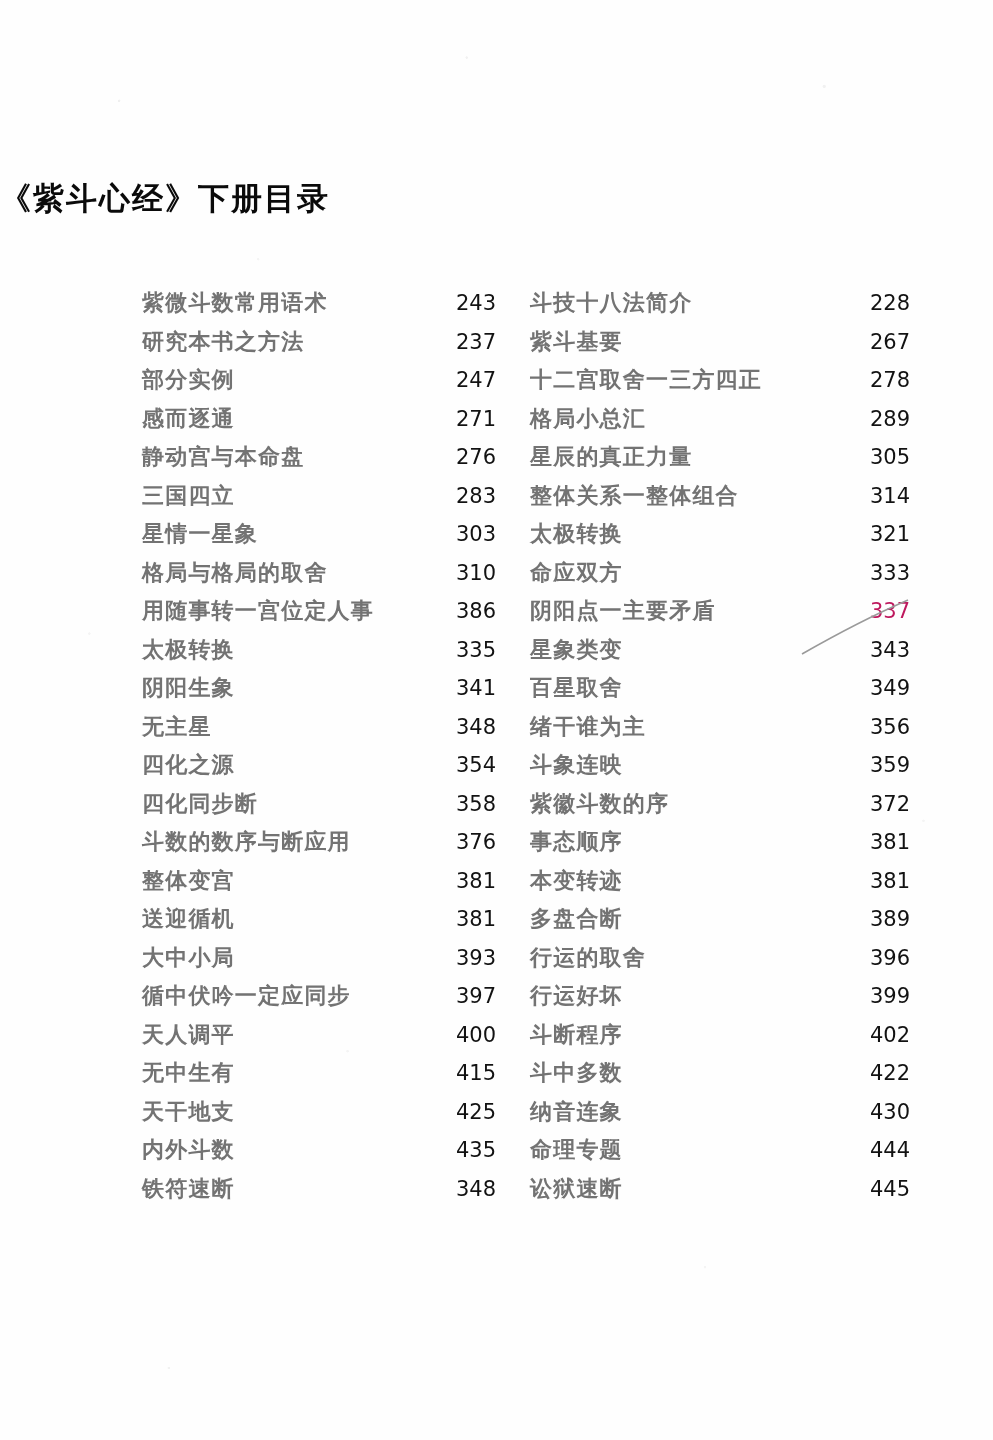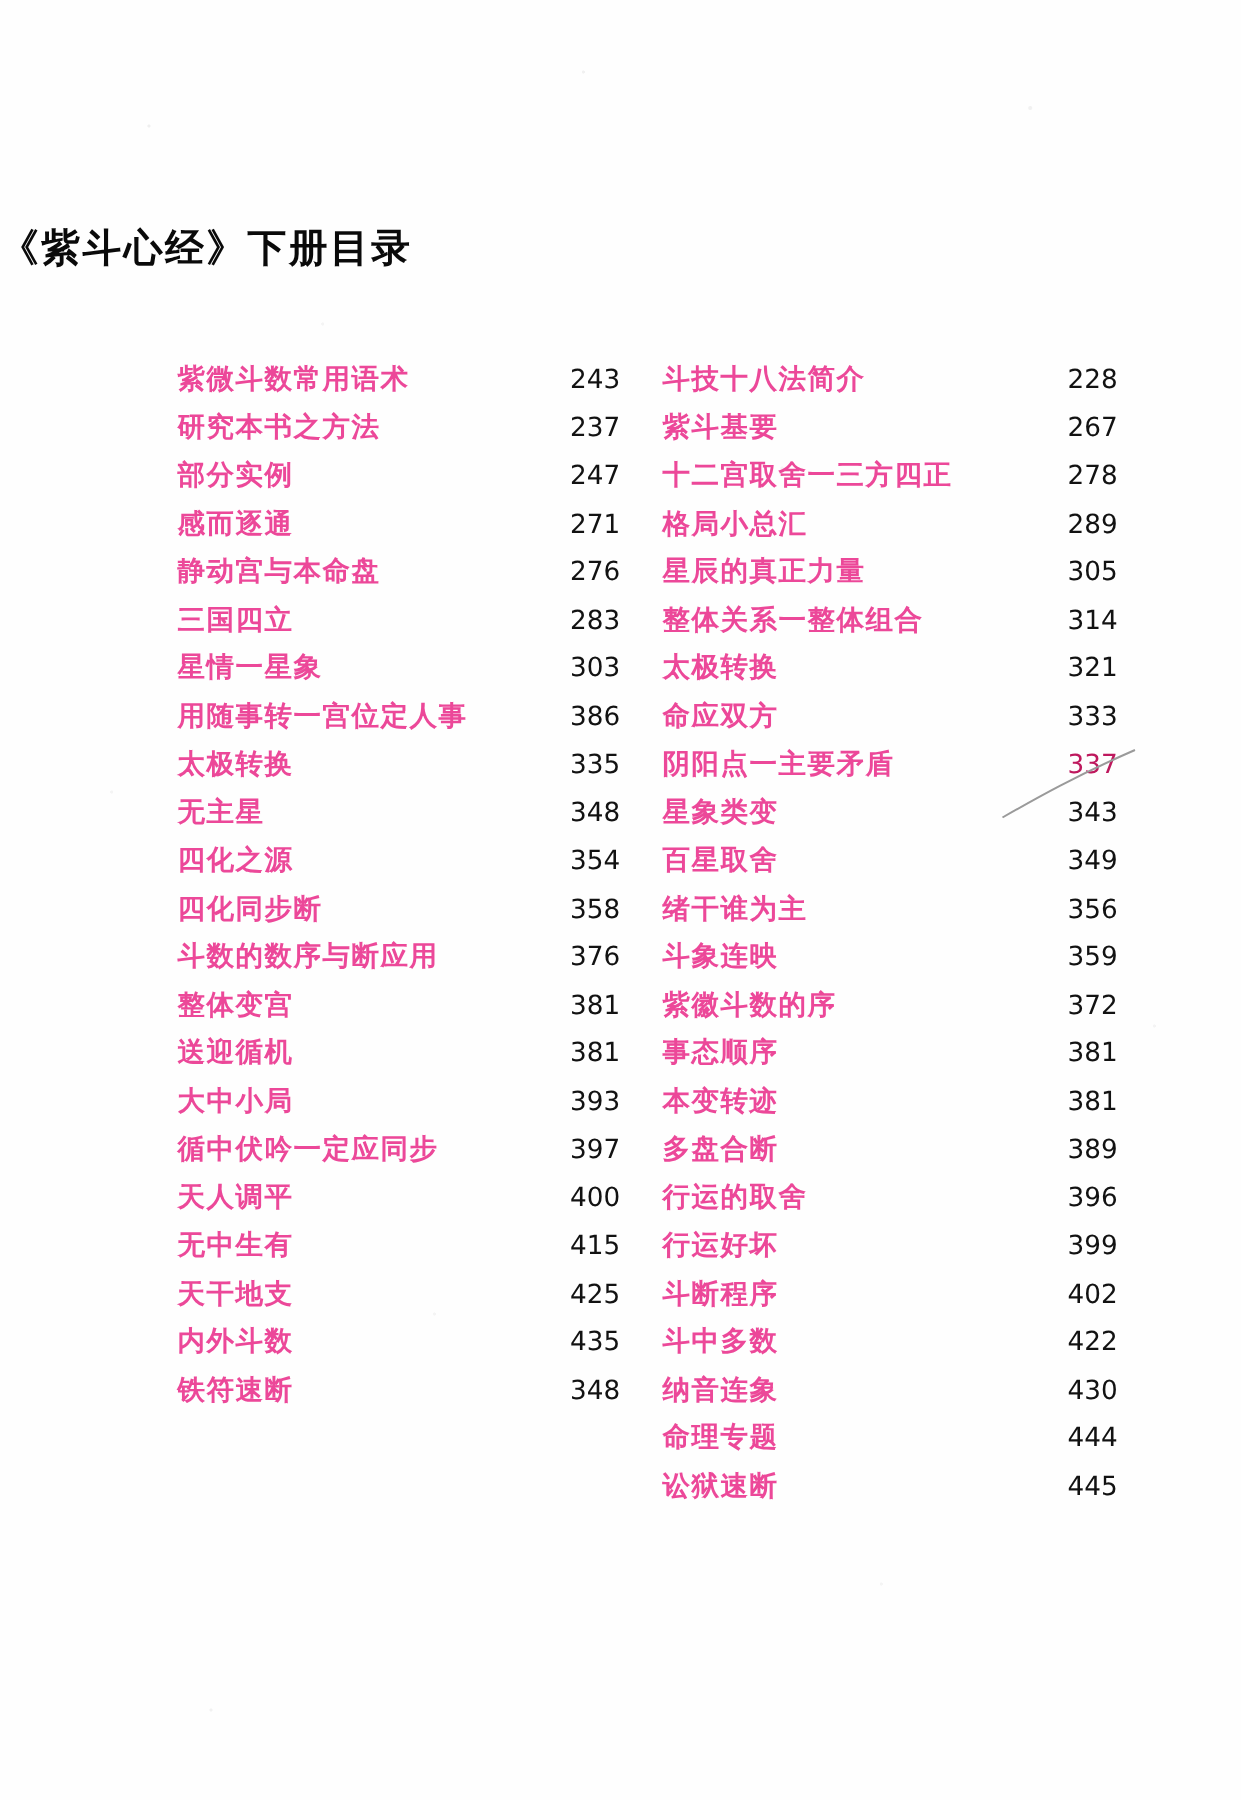--- a/index.html
+++ b/index.html
@@ -68,32 +68,32 @@
     display: flex;
     flex-direction: row;
     align-items: baseline;
     height: 38.5px;
   }
   .entry-title {
     font-size: 22px;
     font-weight: bold;
     letter-spacing: 1.2px;
     white-space: nowrap;
-    color: #ec4899;
+    color: #737373;
   }
   .entry-page {
     margin-left: auto;
     font-size: 21px;
     font-weight: normal;
     color: #121212;
     font-family: "DejaVu Sans", "Liberation Sans", sans-serif;
   }
   .col-left .entry-page { width: 56px; text-align: left; padding-left: 0; }
   .col-left .spacer { flex: 1; }
-  .col-right .entry-page { width: 56px; }
+  .col-right .entry-page { width: 56px; text-align: right; }
   .col-right .spacer { flex: 1; }
   
   .ink-stroke {
     position: absolute;
     left: 800px;
     top: 598px;
     width: 112px;
     height: 58px;
     pointer-events: none;
   }
@@ -140,28 +140,38 @@
         <span class="entry-title">三国四立</span>
         <span class="spacer"></span>
         <span class="entry-page">283</span>
       </div>
     <div class="toc-row">
         <span class="entry-title">星情一星象</span>
         <span class="spacer"></span>
         <span class="entry-page">303</span>
       </div>
     <div class="toc-row">
+        <span class="entry-title">格局与格局的取舍</span>
+        <span class="spacer"></span>
+        <span class="entry-page">310</span>
+      </div>
+    <div class="toc-row">
         <span class="entry-title">用随事转一宫位定人事</span>
         <span class="spacer"></span>
         <span class="entry-page">386</span>
       </div>
     <div class="toc-row">
         <span class="entry-title">太极转换</span>
         <span class="spacer"></span>
         <span class="entry-page">335</span>
+      </div>
+    <div class="toc-row">
+        <span class="entry-title">阴阳生象</span>
+        <span class="spacer"></span>
+        <span class="entry-page">341</span>
       </div>
     <div class="toc-row">
         <span class="entry-title">无主星</span>
         <span class="spacer"></span>
         <span class="entry-page">348</span>
       </div>
     <div class="toc-row">
         <span class="entry-title">四化之源</span>
         <span class="spacer"></span>
         <span class="entry-page">354</span>

